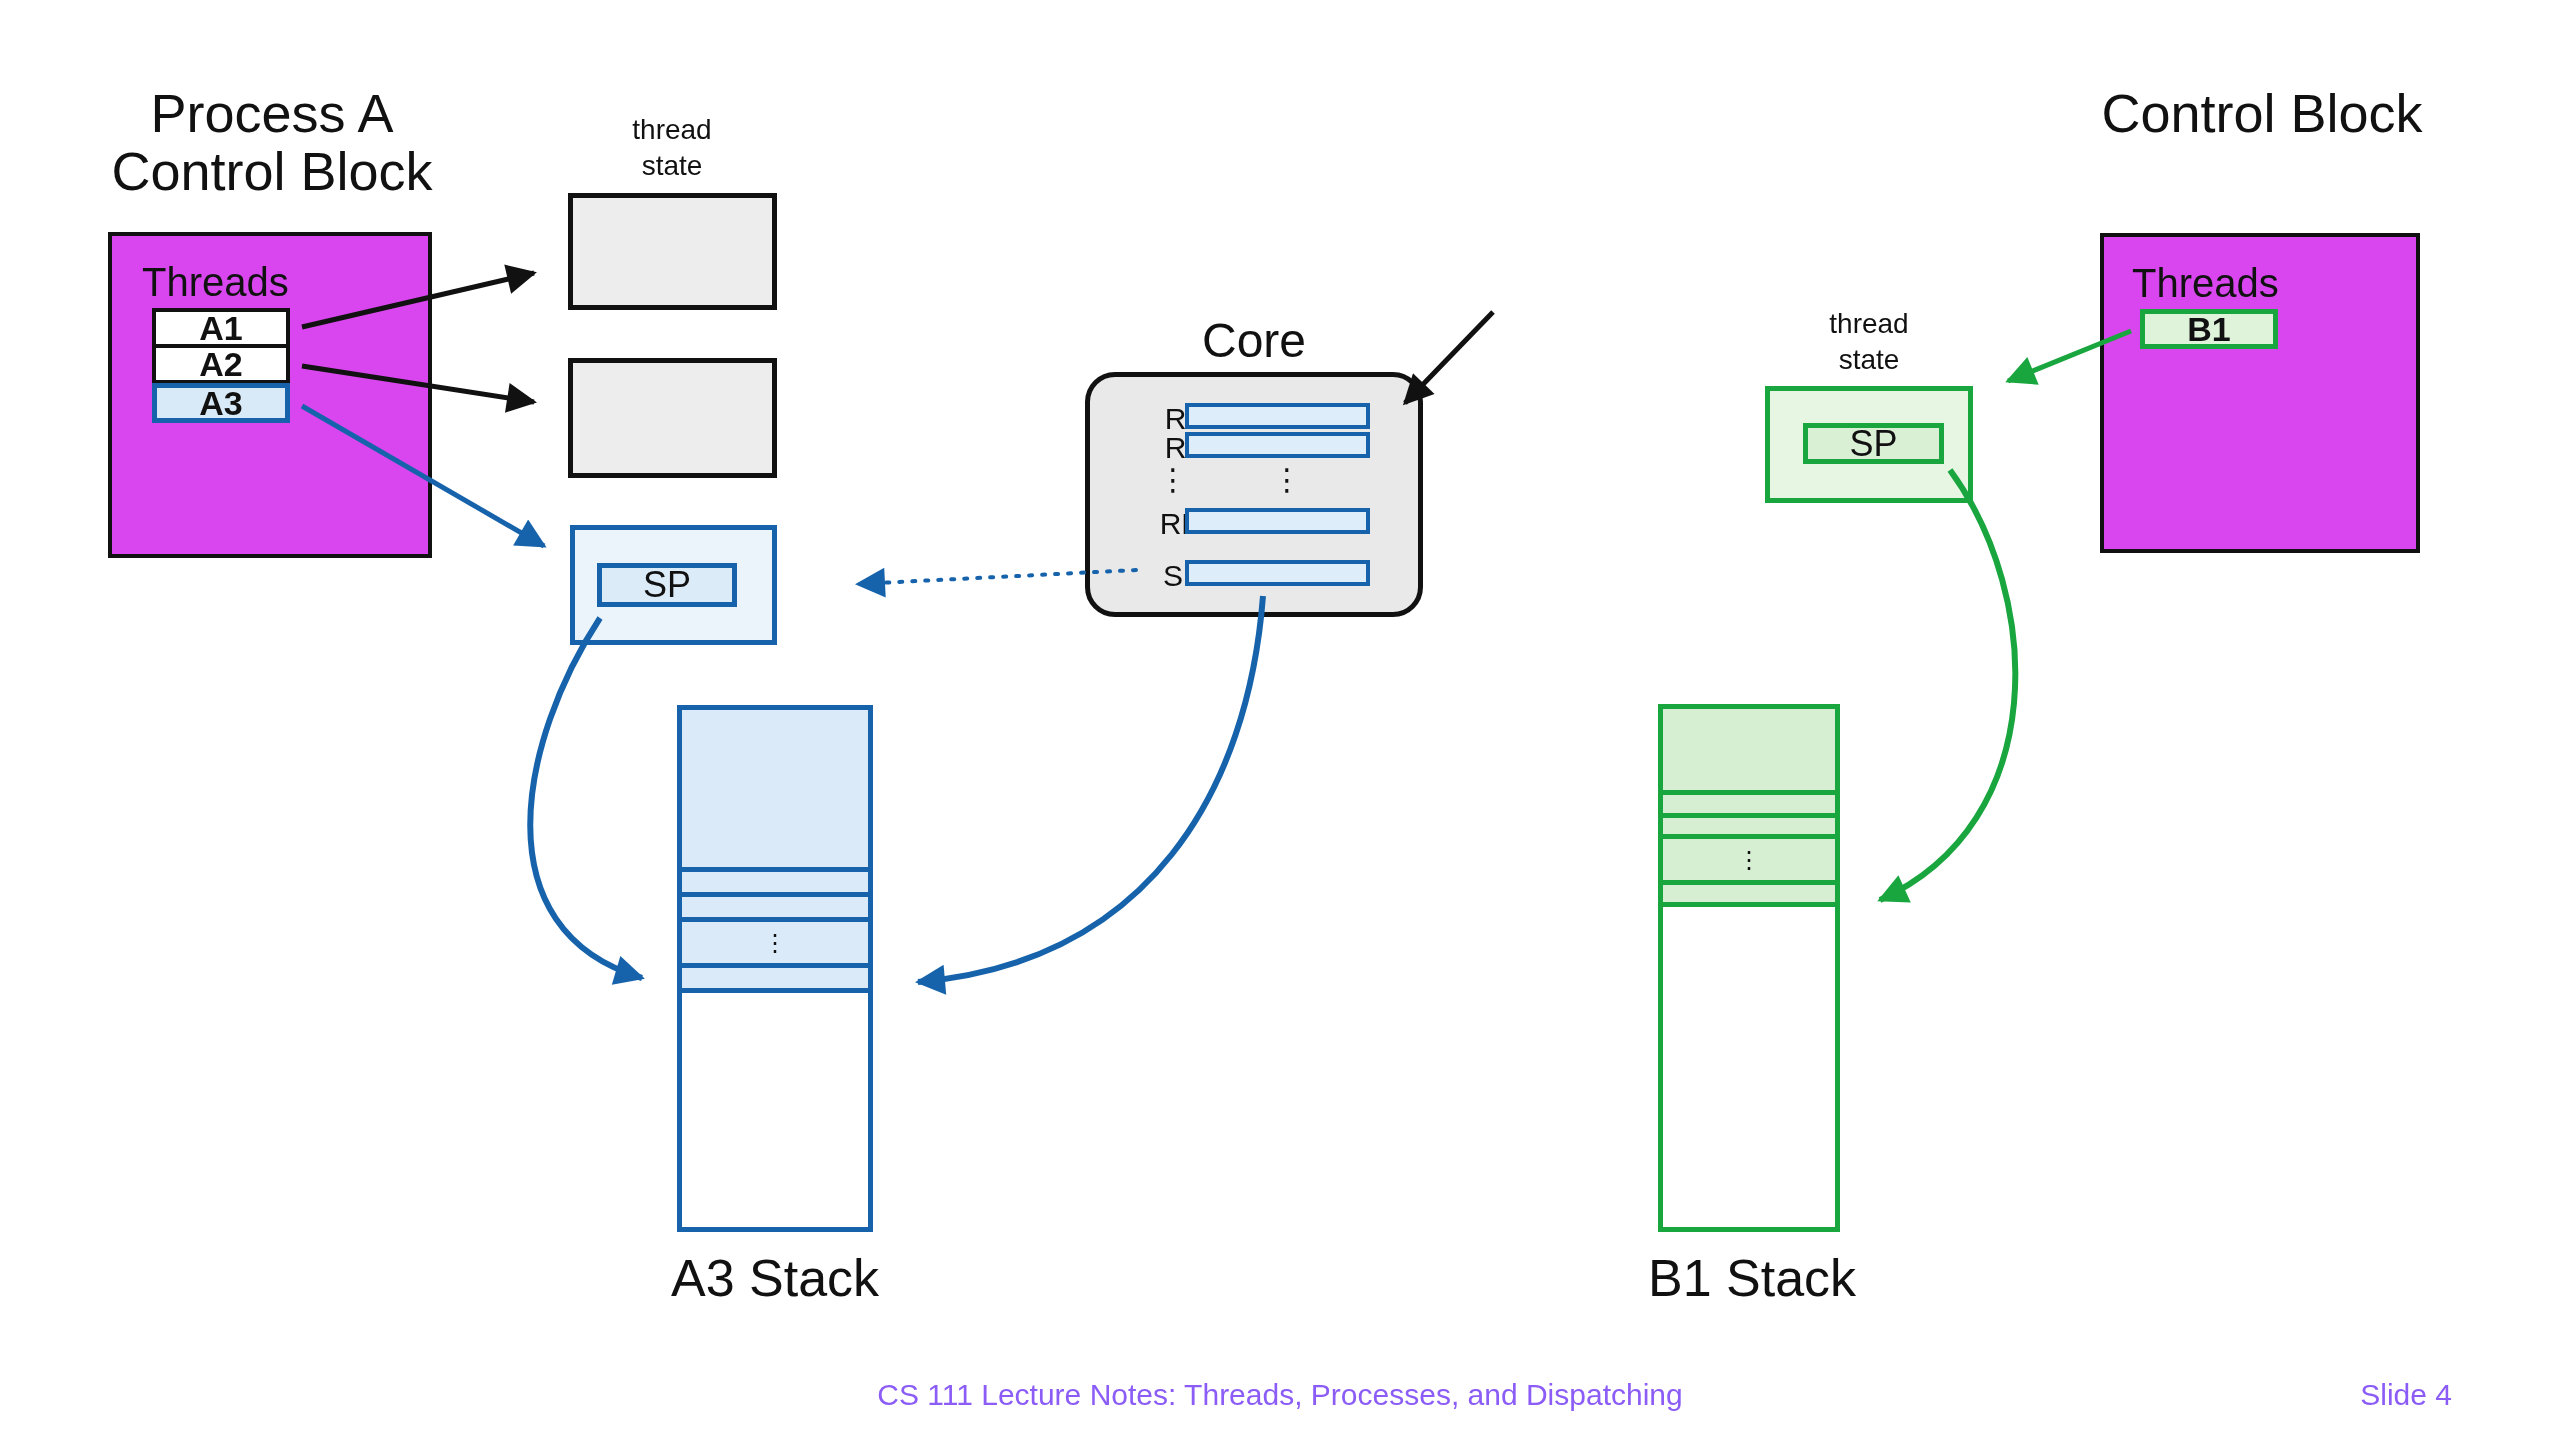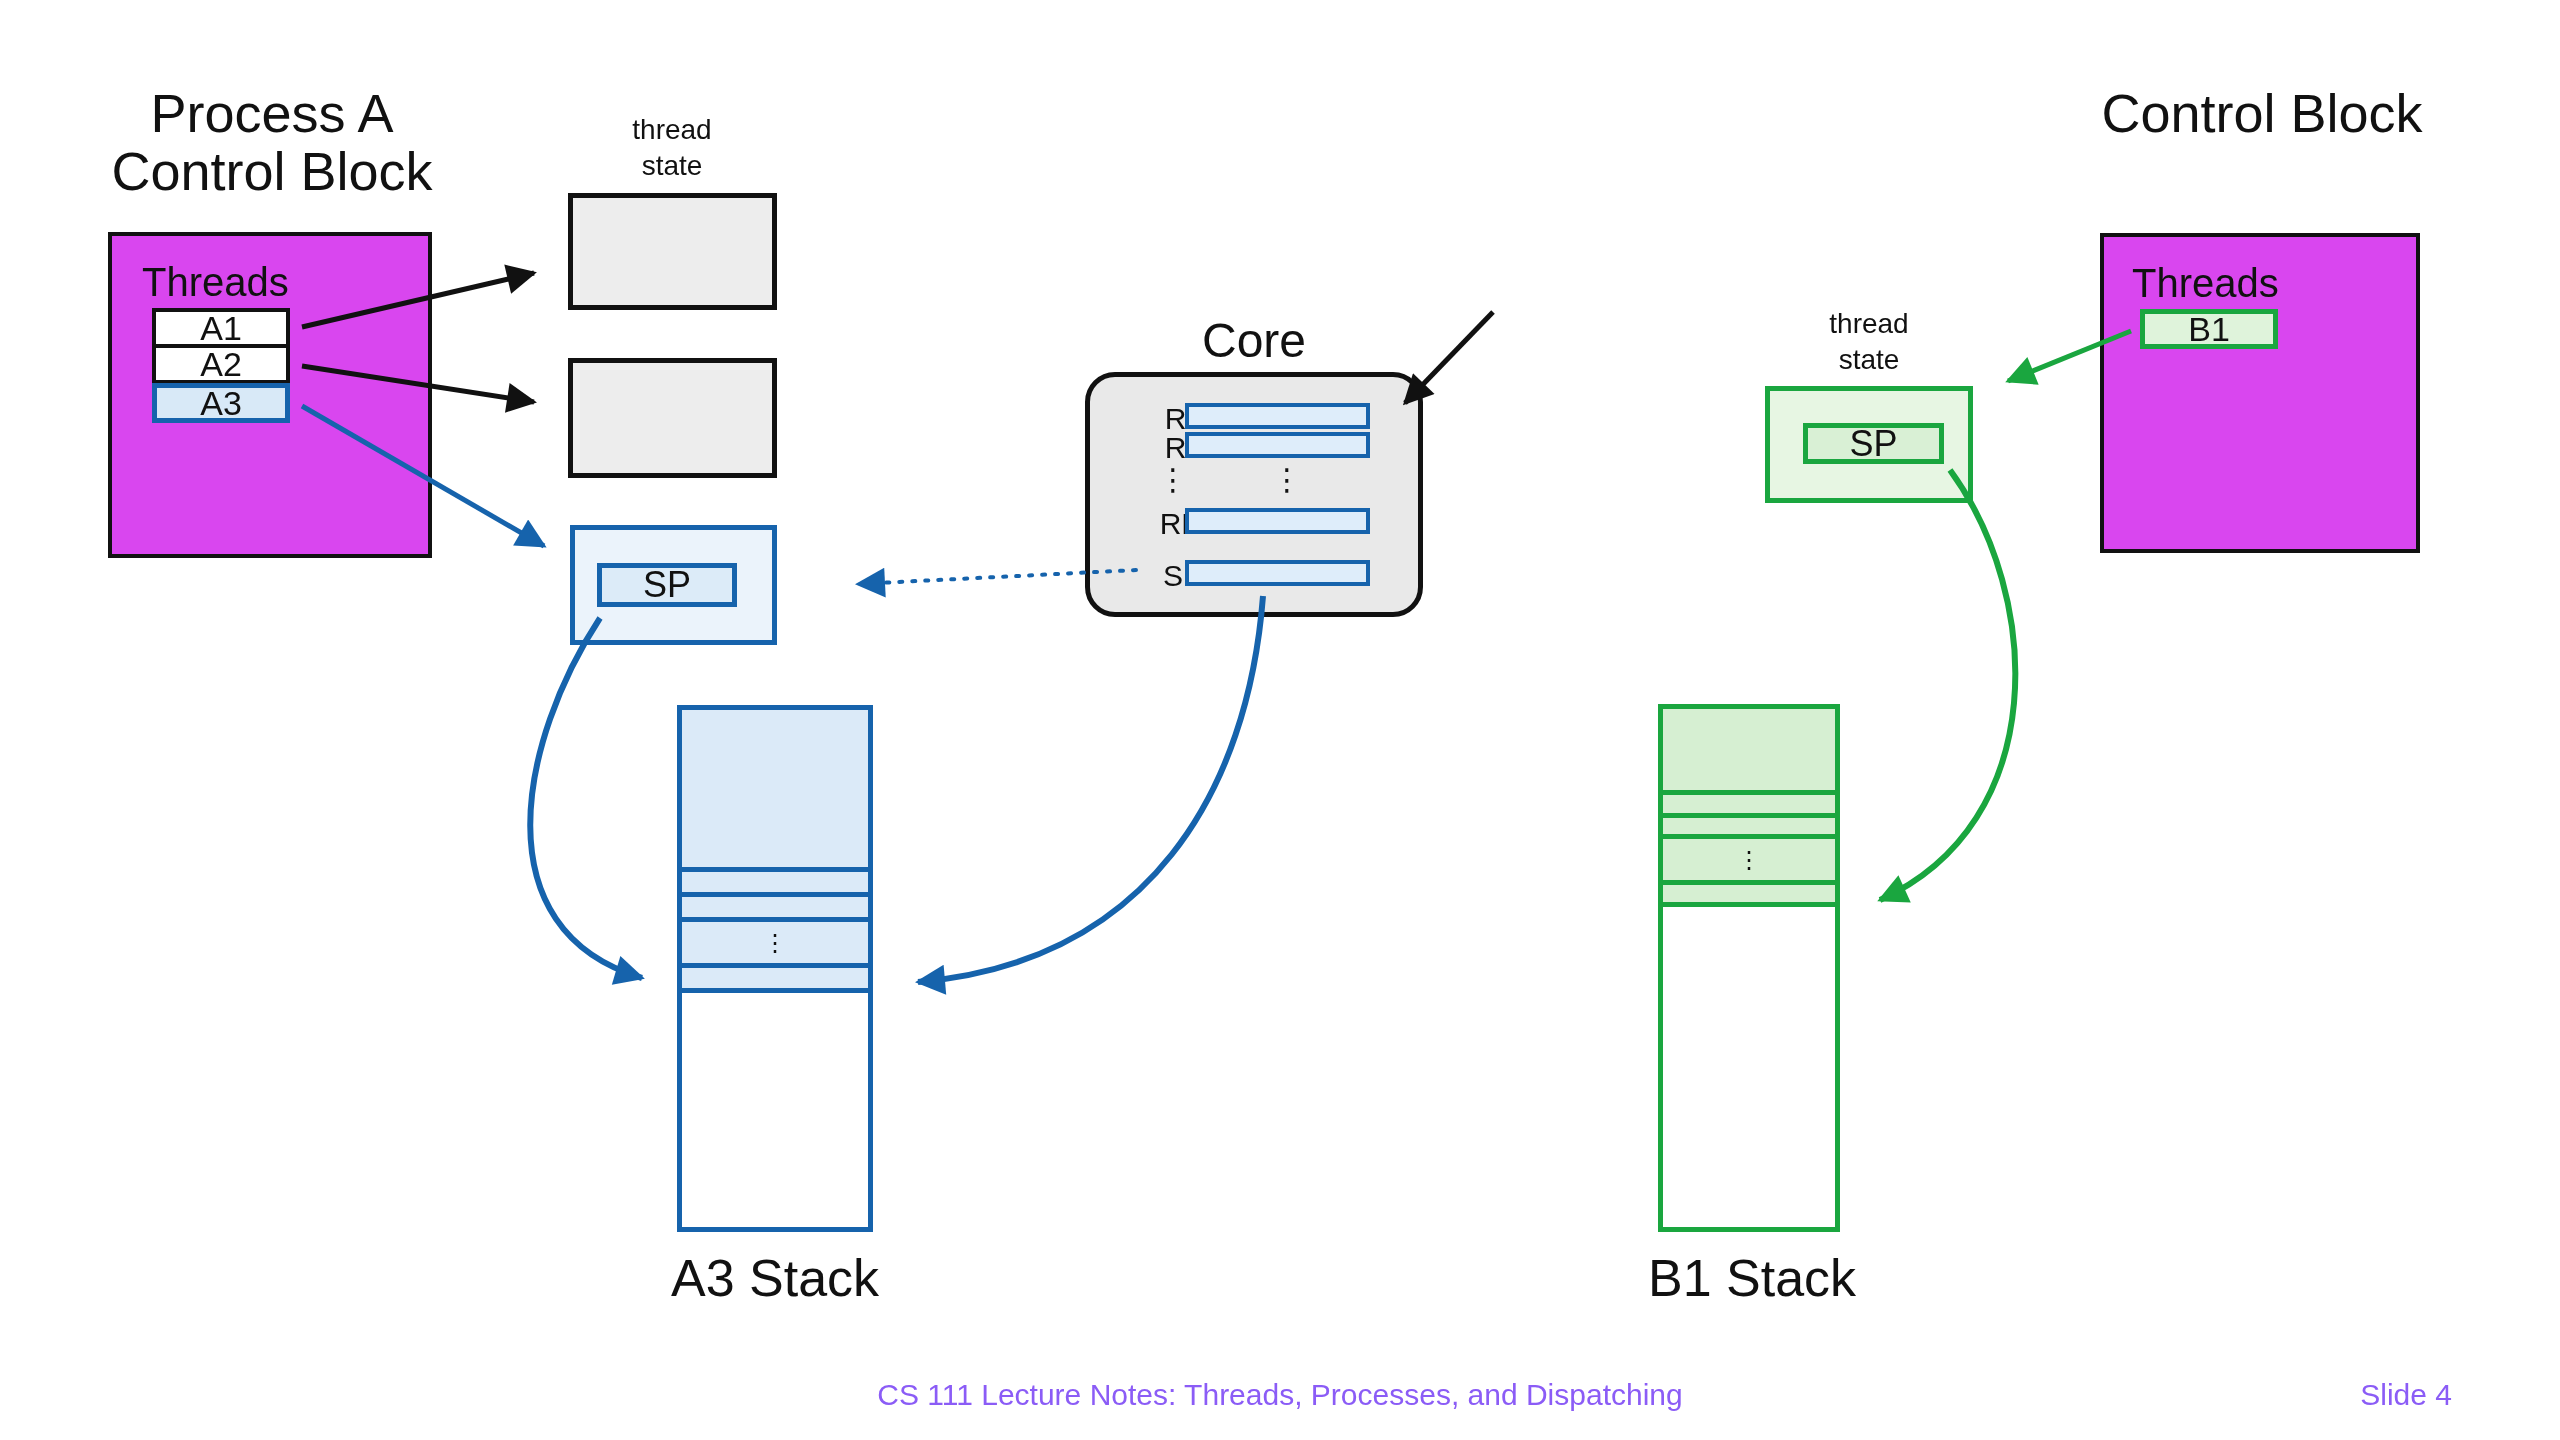--- a/index.html
+++ b/index.html
@@ -17,21 +17,21 @@
     letter-spacing:1px;
   }
   
   .blk-title{font-size:54px;line-height:58px;font-weight:400;transform:translateX(-50%);white-space:nowrap;}
   .small-lbl{font-size:28px;line-height:36px;transform:translateX(-50%);white-space:nowrap;}
   
   .gray-box{background:#d946ef;border:4px solid #111;box-sizing:border-box;}
   .threads-lbl{font-size:40px;}
   .trow{
     box-sizing:border-box;width:138px;height:40px;border:4px solid #111;background:#fff;
-    font-size:34px;display:flex;align-items:center;justify-content:center;
+    font-size:34px;display:flex;align-items:center;justify-content:center;font-weight:bold;
   }
   .trow.sel-blue{border:5px solid #1663AC;background:#D8E9F7;}
   .trow.sel-green{border:5px solid #1AA63F;background:#DFF3DB;}
   
   .state-gray{background:#EDEDED;border:5px solid #111;box-sizing:border-box;}
   .state-blue{background:#EBF3FB;border:5px solid #1663AC;box-sizing:border-box;}
   .state-green{background:#E7F6E3;border:5px solid #1AA63F;box-sizing:border-box;}
   .sp-bar{
     position:absolute;box-sizing:border-box;display:flex;align-items:center;justify-content:center;
     font-size:36px;color:#111;

